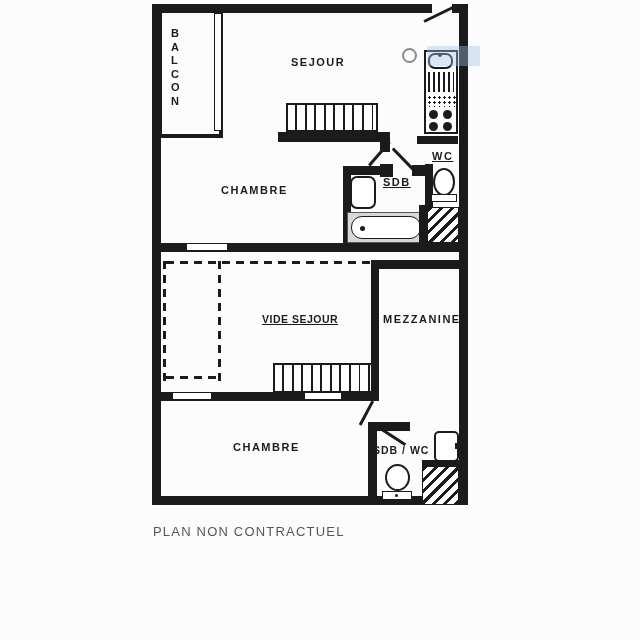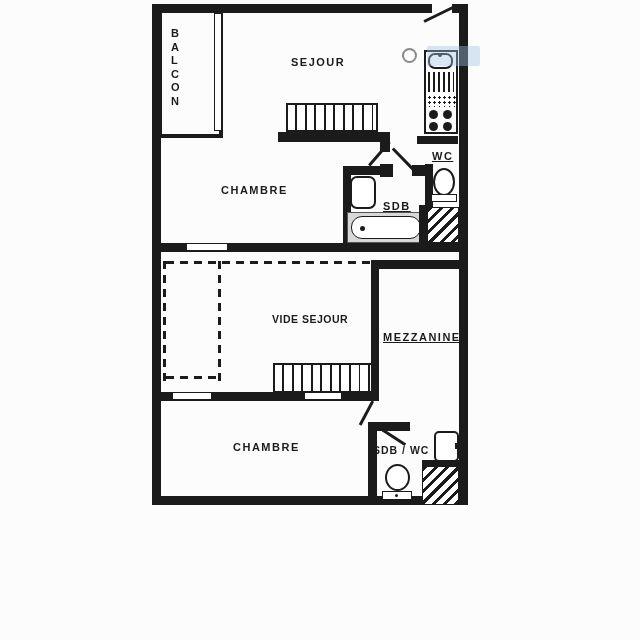--- a/index.html
+++ b/index.html
@@ -76,21 +76,21 @@
   <div class="wall" style="left:380px;top:132px;width:10px;height:20px;"></div>
 
   <div class="lbl" style="left:221px;top:184px;">CHAMBRE</div>
 
   <div class="wall" style="left:343px;top:166px;width:50px;height:9px;"></div>
   <div class="wall" style="left:380px;top:164px;width:13px;height:13px;"></div>
   <div class="wall" style="left:343px;top:166px;width:8px;height:86px;"></div>
   <div class="swing" style="left:369px;top:164px;width:31px;transform:rotate(-49deg);"></div>
   <div class="fix" style="left:350px;top:176px;width:26px;height:33px;border-radius:7px;"></div>
   <div class="wall" style="left:344px;top:189px;width:7px;height:6px;"></div>
-  <div class="lbl" style="left:383px;top:200px;text-decoration:underline;">SDB</div>
+  <div class="lbl" style="left:383px;top:176px;text-decoration:underline;">SDB</div>
   <div class="tub-outer" style="left:347px;top:212px;width:78px;height:31px;"></div>
   <div class="fix" style="left:351px;top:216px;width:70px;height:23px;border-radius:11px;border-width:1.5px;"></div>
   <div class="dot" style="left:360px;top:226px;width:5px;height:5px;"></div>
 
   <div class="wall" style="left:425px;top:164px;width:8px;height:45px;"></div>
   <div class="swing" style="left:393px;top:147px;width:33px;transform:rotate(46deg);"></div>
   <div class="wall" style="left:412px;top:165px;width:13px;height:11px;"></div>
   <div class="lbl" style="left:432px;top:150px;text-decoration:underline;">WC</div>
   <div class="fix" style="left:433px;top:168px;width:22px;height:28px;border-radius:50%;"></div>
   <div class="fix" style="left:431px;top:194px;width:26px;height:8px;border-width:1.5px;"></div>
@@ -98,22 +98,22 @@
   <div class="wall" style="left:419px;top:205px;width:8px;height:38px;"></div>
 
   <div class="wall" style="left:371px;top:260px;width:97px;height:9px;"></div>
   <div class="wall" style="left:371px;top:260px;width:8px;height:141px;"></div>
 
   <div class="dash-h" style="left:166px;top:261px;width:205px;"></div>
   <div class="dash-v" style="left:163px;top:261px;height:120px;"></div>
   <div class="dash-v" style="left:218px;top:261px;height:120px;"></div>
   <div class="dash-h" style="left:166px;top:376px;width:55px;"></div>
 
-  <div class="lbl lbl-sm" style="left:272px;top:313px;">VIDE SEJOUR</div>
-  <div class="lbl" style="left:383px;top:331px;text-decoration:underline;">MEZZANINE</div>
+  <div class="lbl lbl-sm" style="left:262px;top:313px;text-decoration:underline;">VIDE SEJOUR</div>
+  <div class="lbl" style="left:383px;top:313px;">MEZZANINE</div>
 
   <div class="stairs" style="left:273px;top:363px;width:100px;height:30px;"></div>
   <div class="wall" style="left:152px;top:392px;width:222px;height:9px;"></div>
   <div class="win" style="left:172px;top:392px;width:40px;height:8px;"></div>
   <div class="win" style="left:304px;top:392px;width:38px;height:8px;"></div>
   <div class="swing" style="left:373px;top:400px;width:27px;transform:rotate(118deg);"></div>
 
   <div class="lbl" style="left:233px;top:441px;">CHAMBRE</div>
 
   <div class="wall" style="left:368px;top:422px;width:42px;height:9px;"></div>
@@ -121,14 +121,15 @@
   <div class="swing" style="left:382px;top:428px;width:28px;transform:rotate(33deg);"></div>
   <div class="lbl" style="left:373px;top:444px;font-size:10.5px;letter-spacing:1px;">SDB / WC</div>
   <div class="fix" style="left:434px;top:431px;width:25px;height:31px;border-radius:5px;"></div>
   <div class="wall" style="left:455px;top:443px;width:7px;height:6px;"></div>
   <div class="fix" style="left:385px;top:464px;width:25px;height:27px;border-radius:50%;"></div>
   <div class="fix" style="left:382px;top:491px;width:30px;height:9px;border-width:1.5px;"></div>
   <div class="dot" style="left:395px;top:494px;width:3px;height:3px;"></div>
   <div class="wall" style="left:422px;top:460px;width:37px;height:7px;"></div>
   <div class="hatch" style="left:422px;top:466px;width:37px;height:39px;"></div>
 
+  <div class="footer-line" style="left:153px;top:524px;">PLAN NON CONTRACTUEL</div>
 
 </div>
 
 </body></html>

